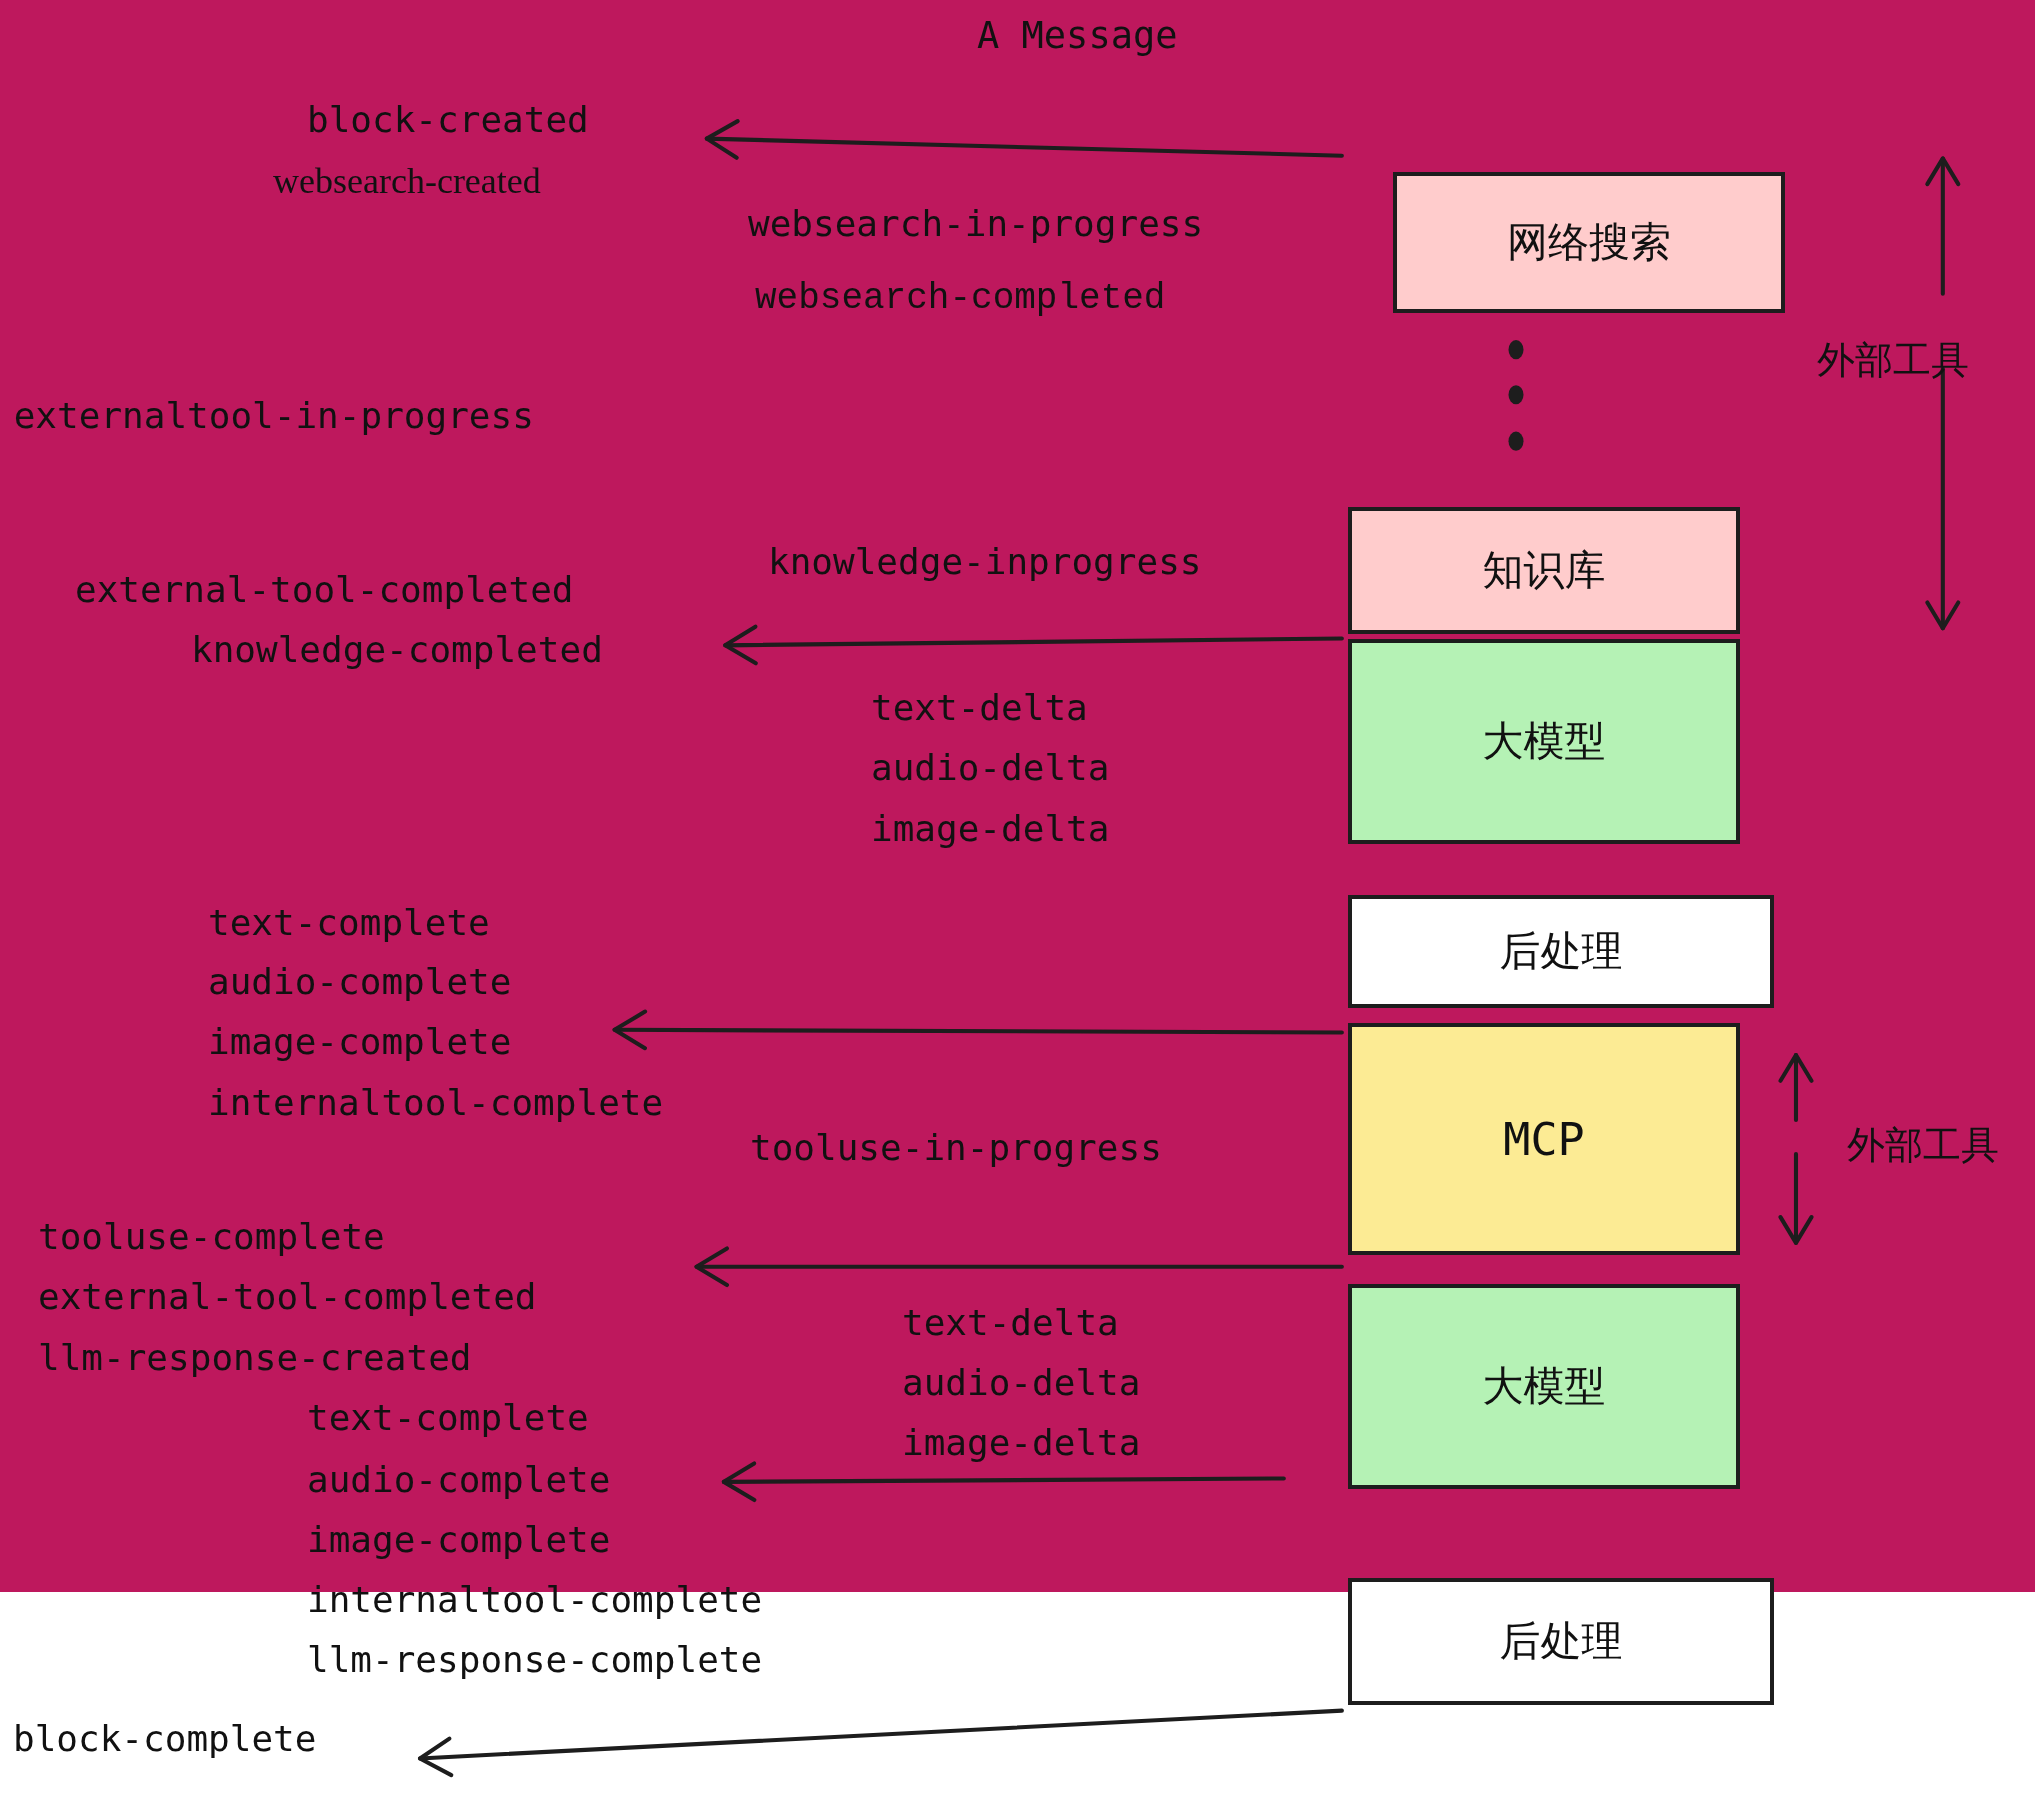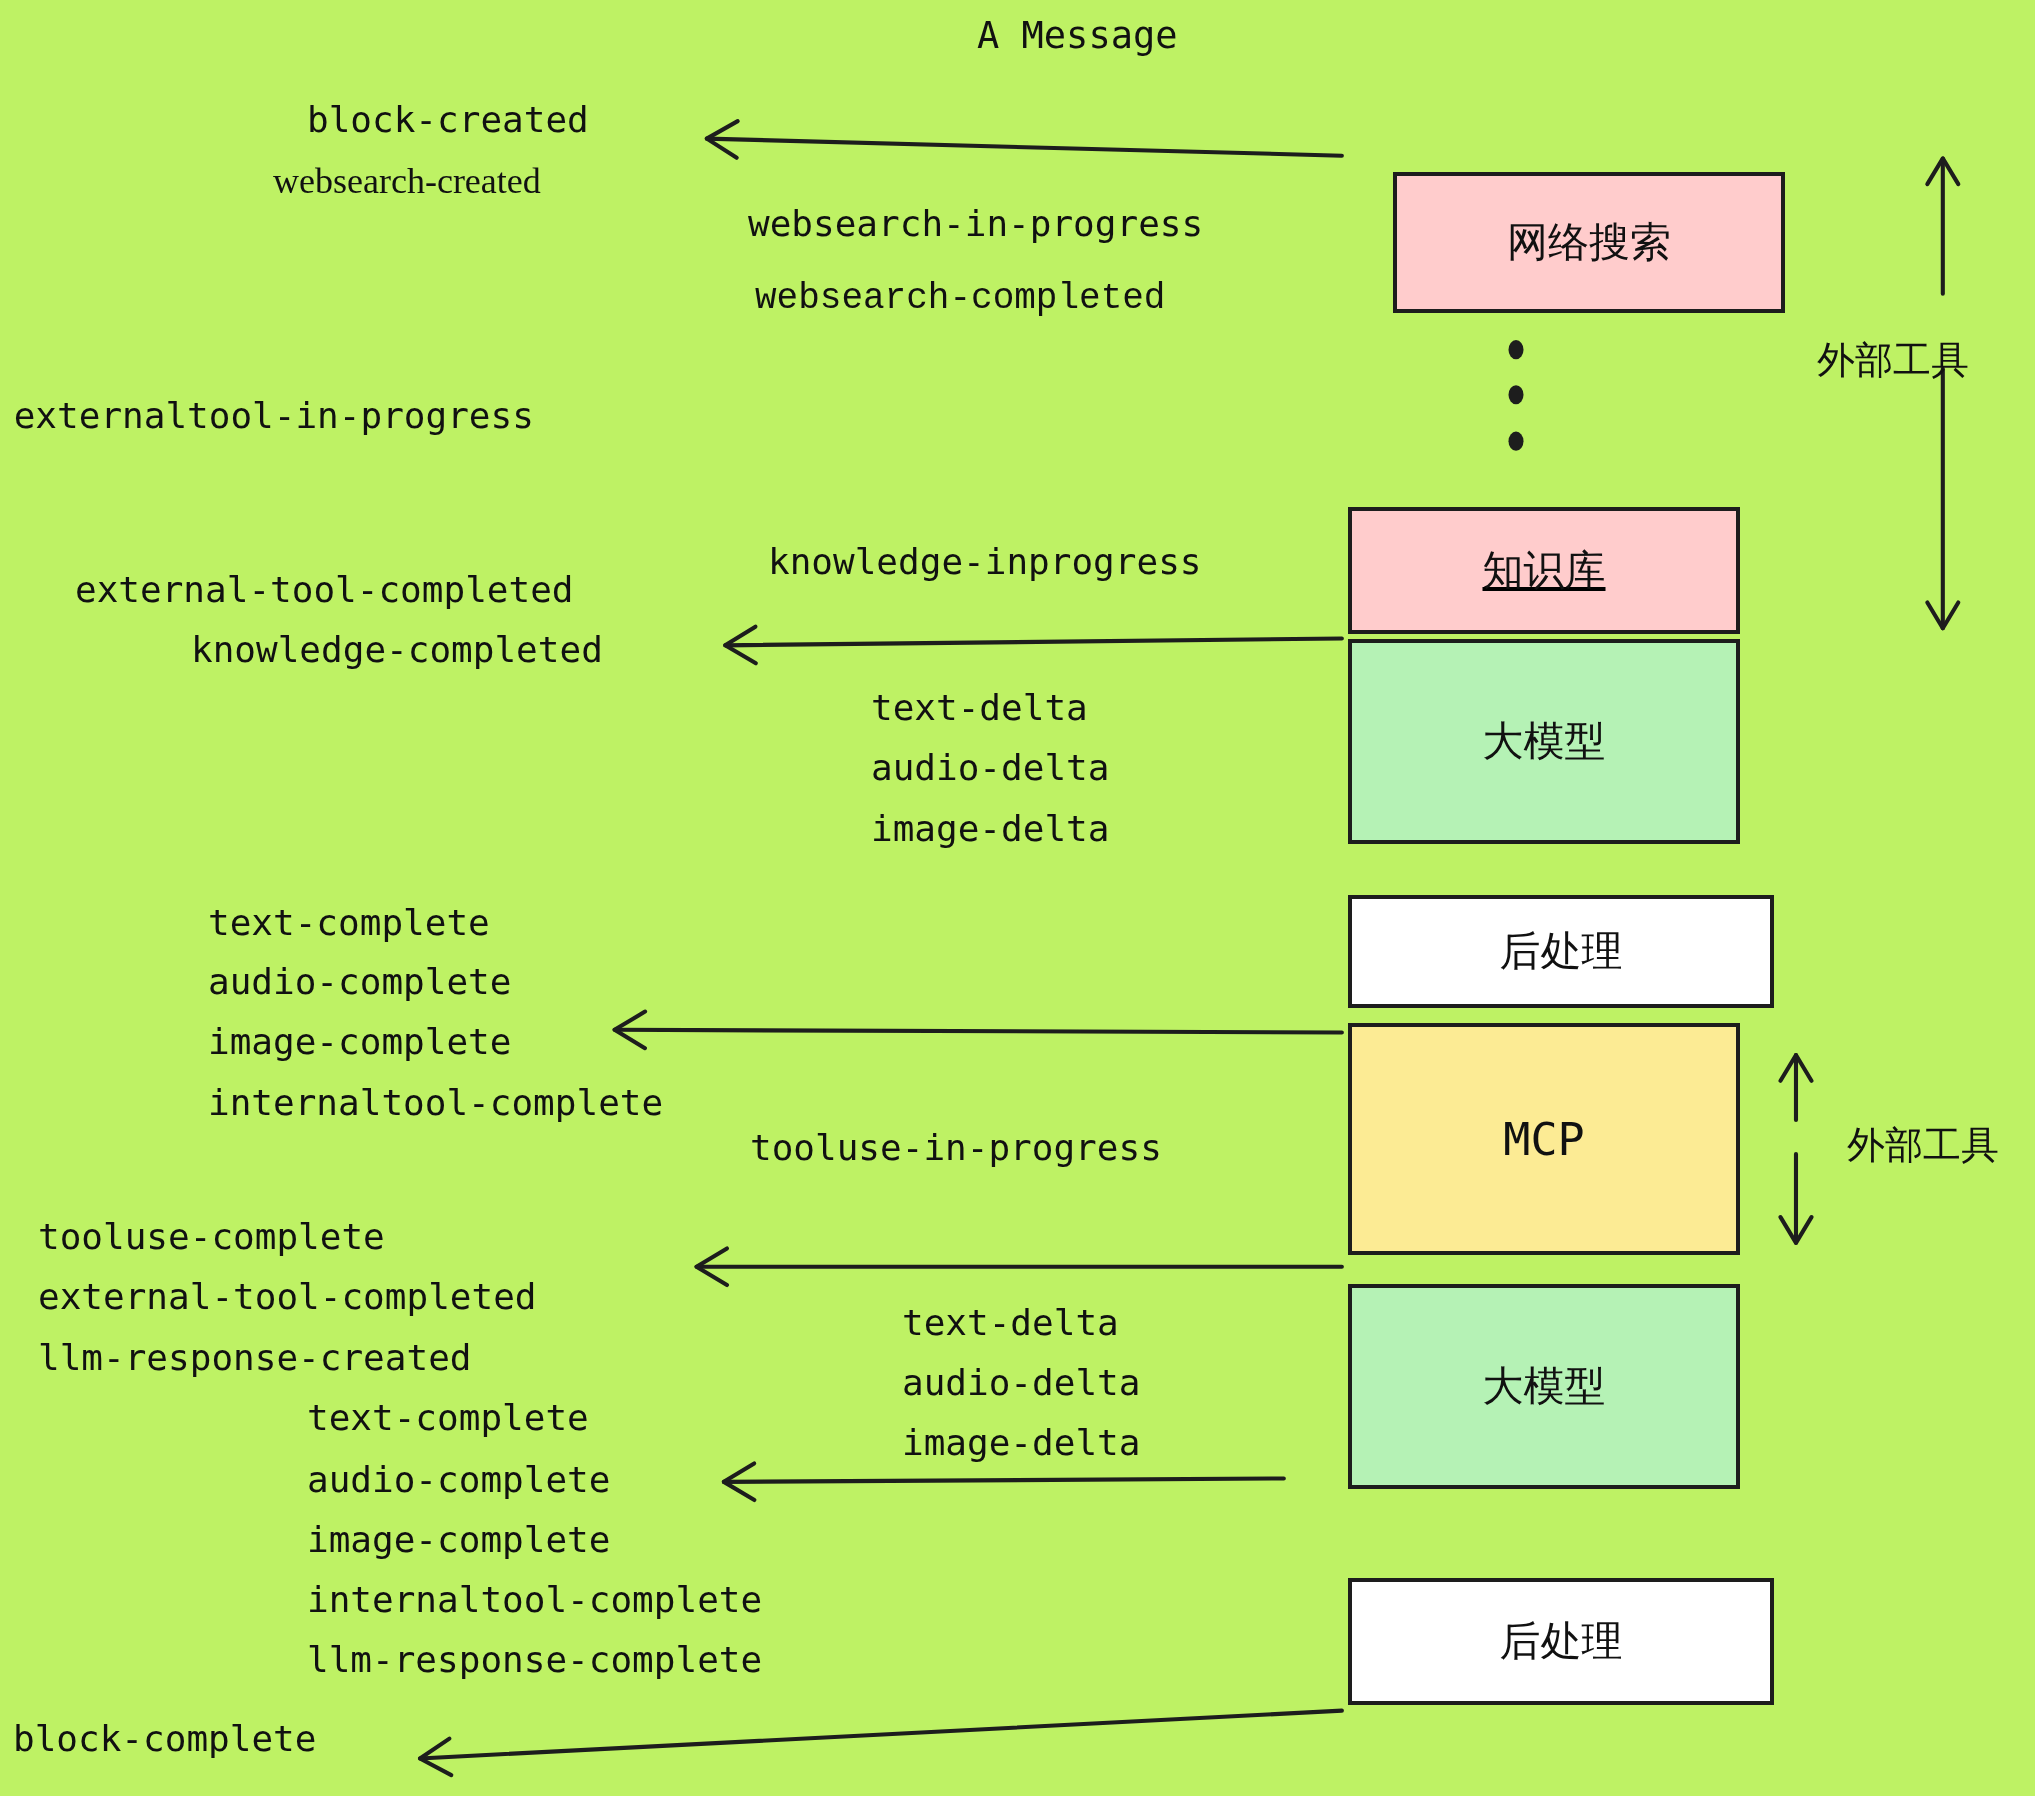--- a/index.html
+++ b/index.html
@@ -9,22 +9,22 @@
   }
   body {
     width: 2035px;
     height: 1796px;
     font-family: "DejaVu Sans Mono", monospace;
     overflow: hidden;
   }
   #canvas {
     position: relative;
     width: 2035px;
-    height: 1796px;
-    background: #bef264;
+    height: 1592px;
+    background: #be185d;
   }
   svg.layer {
     position: absolute;
     left: 0;
     top: 0;
     width: 2035px;
     height: 1796px;
   }
   .evt {
     position: absolute;
@@ -106,21 +106,21 @@
         <ellipse cx="2220" cy="512" rx="11" ry="14"></ellipse>
         <ellipse cx="2220" cy="578" rx="11" ry="14"></ellipse>
         <ellipse cx="2220" cy="646" rx="11" ry="14"></ellipse>
       </g>
   </svg>
 
   <div id="nodes-host">
       <div class="nodebox" style="left: 1348px; top: 172px; width: 392px; height: 141px; background: rgb(255, 204, 204); margin-left: 45px;">
         <span class="boxlabel" style="position: static;">网络搜索</span>
       </div>
-      <div class="nodebox" style="left: 1348px; top: 507px; width: 392px; height: 127px; background: rgb(255, 204, 204); text-decoration: underline;">
+      <div class="nodebox" style="left: 1348px; top: 507px; width: 392px; height: 127px; background: rgb(255, 204, 204);">
         <span class="boxlabel" style="position: static;">知识库</span>
       </div>
       <div class="nodebox" style="left: 1348px; top: 639px; width: 392px; height: 205px; background: rgb(181, 242, 181);">
         <span class="boxlabel" style="position: static;">大模型</span>
       </div>
       <div class="nodebox" style="left: 1348px; top: 895px; width: 426px; height: 113px; background: rgb(255, 255, 255);">
         <span class="boxlabel" style="position: static;">后处理</span>
       </div>
       <div class="nodebox" style="left: 1348px; top: 1023px; width: 392px; height: 232px; background: rgb(252, 235, 148);">
         <span class="boxlabel mcplabel" style="position: static;">MCP</span>

